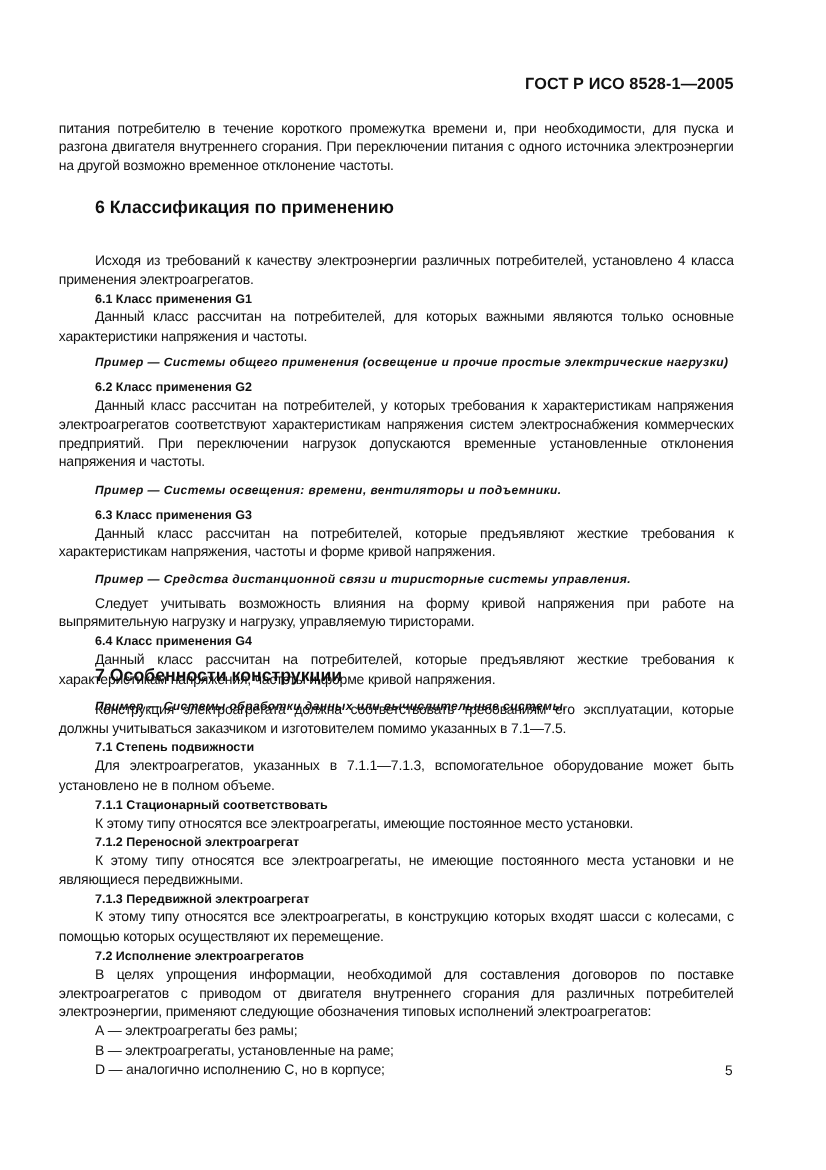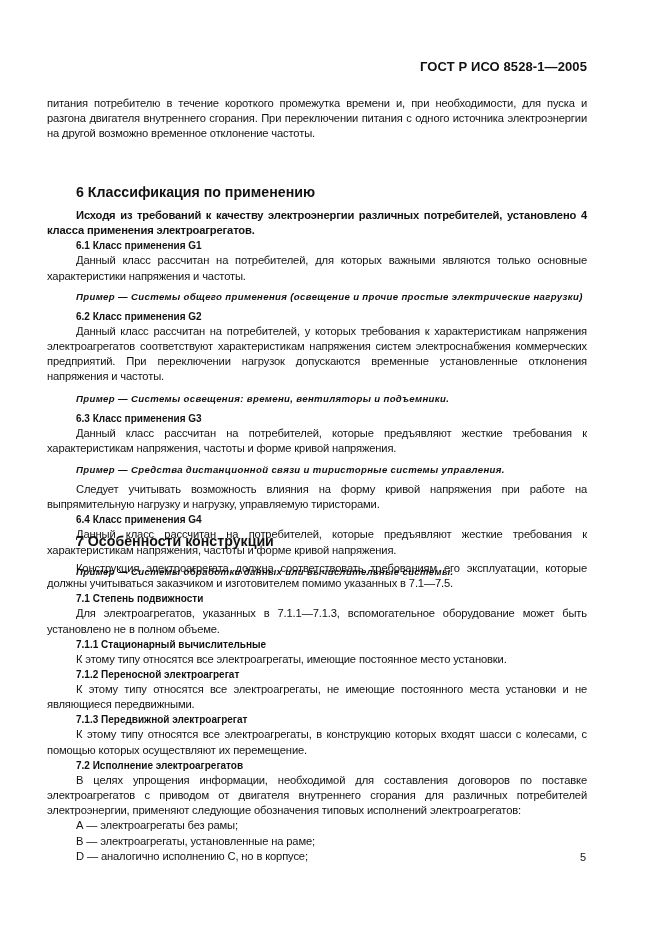--- a/index.html
+++ b/index.html
@@ -21,23 +21,23 @@
 <body>
 
 <div class="hdr">ГОСТ Р ИСО 8528-1—2005</div>
 
 <div class="page">
 
   <div class="abs" style="top:96px;">
     <p class="p">питания  потребителю в течение короткого промежутка времени и, при необходимости, для пуска и разгона двигателя внутреннего сгорания. При переключении питания с одного источника электроэнергии на другой возможно временное отклонение частоты.</p>
   </div>
 
-  <div class="abs" style="top:184px;">
+  <div class="abs" style="top:158px;">
     <p class="h1">6  Классификация по применению</p>
-    <p class="p ind" style="margin-top:8px;font-weight:bold;">Исходя из требований к качеству электроэнергии различных потребителей, установлено 4 класса применения электроагрегатов.</p>
+    <p class="p ind" style="margin-top:28px;">Исходя из требований к качеству электроэнергии различных потребителей, установлено 4 класса применения электроагрегатов.</p>
 
     <p class="h2">6.1  Класс применения G1</p>
     <p class="p ind">Данный класс рассчитан на потребителей, для которых важными являются только основные характеристики напряжения и частоты.</p>
     <p class="ex" style="margin-top:6px; margin-bottom:6px;">Пример — Системы общего применения (освещение и прочие простые электрические нагрузки)</p>
 
     <p class="h2">6.2  Класс применения G2</p>
     <p class="p ind">Данный класс рассчитан на потребителей, у которых требования к характеристикам напряжения электроагрегатов соответствуют характеристикам напряжения систем электроснабжения коммерческих предприятий. При переключении нагрузок допускаются временные установленные отклонения напряжения и частоты.</p>
     <p class="ex" style="margin-top:7px; margin-bottom:6px;">Пример — Системы освещения: времени, вентиляторы и подъемники.</p>
 
     <p class="h2">6.3  Класс применения G3</p>
@@ -50,21 +50,21 @@
     <p class="ex" style="margin-top:7px;">Пример — Системы обработки данных или вычислительные системы.</p>
   </div>
 
   <div class="abs" style="top:533px;">
     <p class="h1">7  Особенности конструкции</p>
     <p class="p ind" style="margin-top:12px;">Конструкция электроагрегата должна соответствовать требованиям его эксплуатации, которые должны учитываться заказчиком и изготовителем помимо указанных в 7.1—7.5.</p>
 
     <p class="h2">7.1  Степень подвижности</p>
     <p class="p ind">Для электроагрегатов, указанных в 7.1.1—7.1.3,  вспомогательное оборудование может быть установлено не в полном объеме.</p>
 
-    <p class="h2">7.1.1  Стационарный вычислительные</p>
+    <p class="h2">7.1.1  Стационарный соответствовать</p>
     <p class="p ind">К этому типу относятся все электроагрегаты, имеющие постоянное место установки.</p>
 
     <p class="h2">7.1.2  Переносной электроагрегат</p>
     <p class="p ind">К этому типу относятся все электроагрегаты, не имеющие постоянного места установки и не являющиеся передвижными.</p>
 
     <p class="h2">7.1.3  Передвижной электроагрегат</p>
     <p class="p ind">К этому типу относятся все электроагрегаты, в конструкцию которых входят шасси с колесами, с помощью которых осуществляют их перемещение.</p>
 
     <p class="h2">7.2  Исполнение электроагрегатов</p>
     <p class="p ind">В целях упрощения информации, необходимой для составления договоров по поставке электроагрегатов с приводом от двигателя внутреннего сгорания для различных потребителей электроэнергии, применяют следующие обозначения типовых исполнений электроагрегатов:</p>

